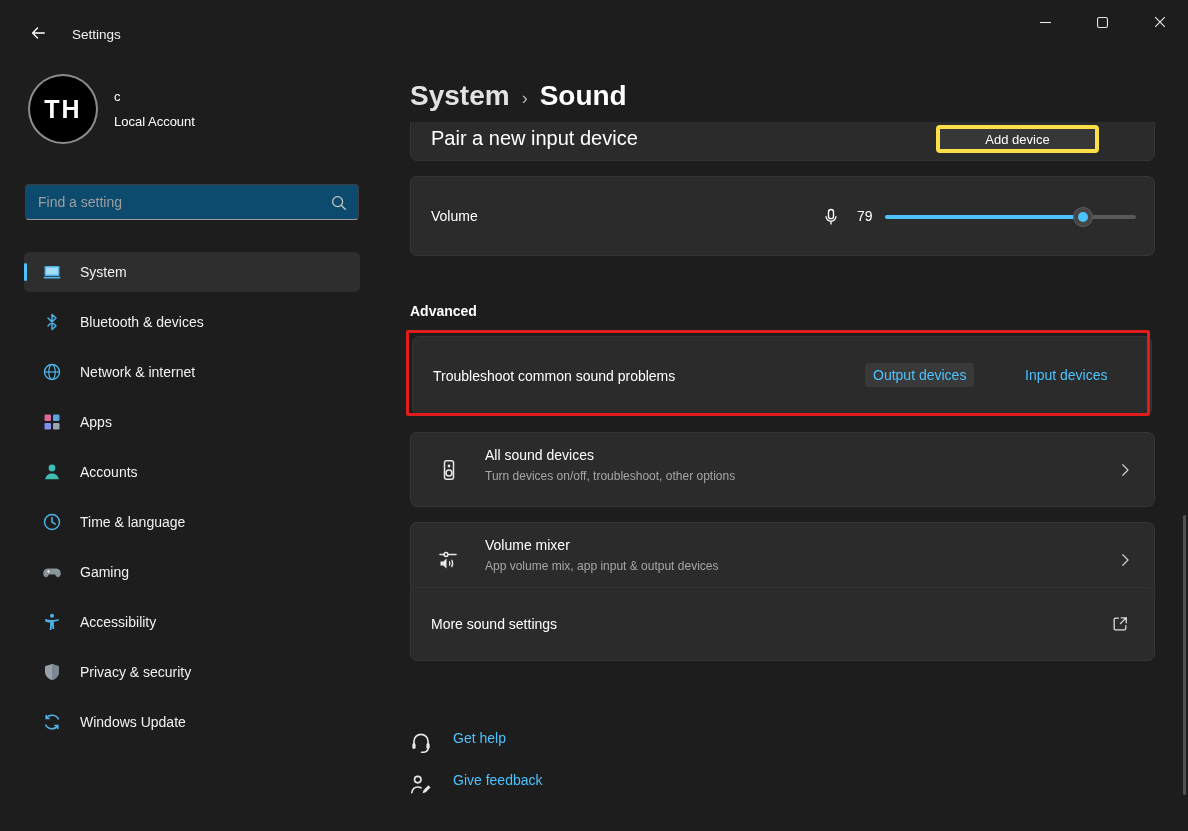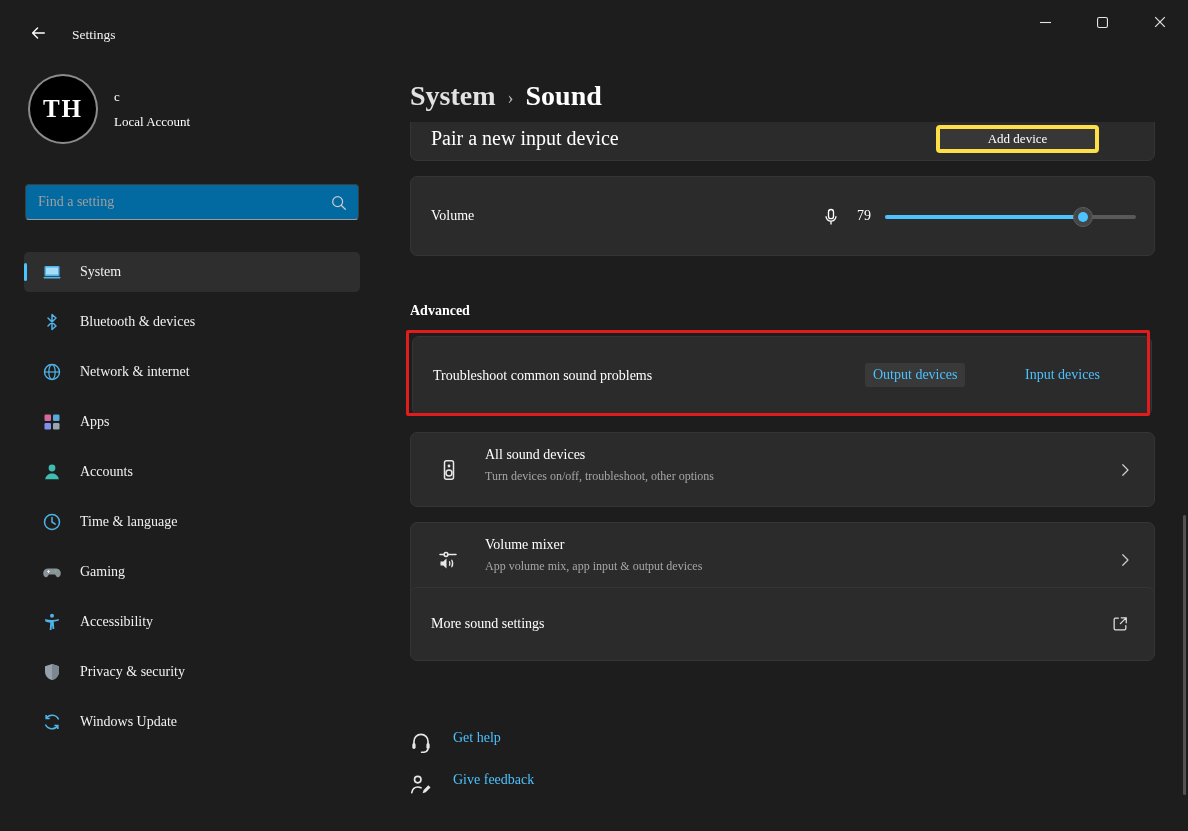--- a/index.html
+++ b/index.html
@@ -1,33 +1,33 @@
 <!DOCTYPE html>
 <html><head>
 <meta charset="utf-8">
 <style>
   * { margin:0; padding:0; box-sizing:border-box; }
   html,body { background:#141414; }
   body { font-family:"Liberation Sans","DejaVu Sans",sans-serif; }
-  .app { position:relative; width:1188px; height:831px; background:#1d1d1d; overflow:hidden; color:#fff;font-family:Liberation Serif, serif; }
+  .app { position:relative; width:1188px; height:831px; background:#1d1d1d; overflow:hidden; color:#fff; }
 
   
   .titlebar { position:absolute; top:0; left:0; right:0; height:48px; }
   .back-btn { position:absolute; left:20px; top:17px; width:36px; height:32px; background:transparent; border:none; cursor:pointer; display:flex; align-items:center; justify-content:center; }
   .win-title { position:absolute; left:72px; top:27px; font-size:13.5px; color:#f2f2f2; }
   .win-controls { position:absolute; right:0; top:0; display:flex; }
   .win-btn { width:57px; height:44px; display:flex; align-items:center; justify-content:center; cursor:pointer; }
 
   
   .sidebar { position:absolute; top:48px; left:0; width:384px; bottom:0; }
   .user { position:absolute; left:0; top:0; width:360px; height:110px; cursor:pointer;padding-left:18px; }
   .avatar { position:absolute; left:28px; top:26px; width:70px; height:70px; border-radius:50%; background:#000; border:2px solid rgba(255,255,255,.55); display:flex; align-items:center; justify-content:center; font-size:25px; font-weight:bold; letter-spacing:2px; color:#fff; }
   .user-name { position:absolute; left:114px; top:41px; font-size:13px; color:#fff; }
   .user-type { position:absolute; left:114px; top:66px; font-size:13px; color:#ffffff; }
-  .searchbox { position:absolute; left:25px; top:136px; width:334px; height:36px; background:#0369a1; border:1px solid #3d3d3d; border-bottom-color:#9c9c9c; border-radius:4px; }
+  .searchbox { position:absolute; left:25px; top:136px; width:334px; height:36px; background:#0c4a6e; border:1px solid #3d3d3d; border-bottom-color:#9c9c9c; border-radius:4px; }
   .search-input { position:absolute; inset:0; background:transparent; border:none; outline:none; color:#e8e8e8; font-size:14px; font-family:inherit; padding:0 36px 0 12px; }
   .search-input::placeholder { color:#9f9f9f; }
   .search-icon { position:absolute; right:10px; top:9px; width:18px; height:18px; }
   .nav { position:absolute; left:24px; top:204px; width:336px; }
   .nav-item { position:relative; height:40px; margin-bottom:10px; border-radius:5px; display:flex; align-items:center; padding-left:18px; gap:18px; cursor:pointer; }
   .nav-item.selected { background:#2e2e2e; }
   .accent-pill { display:none; }
   .nav-item.selected .accent-pill { display:block; position:absolute; left:0; top:11px; width:3px; height:18px; border-radius:2px; background:#4cc2ff; }
   .nav-icon { width:20px; height:20px; flex:0 0 20px; }
   .nav-label { font-size:14px; color:#f1f1f1; white-space:nowrap; }

